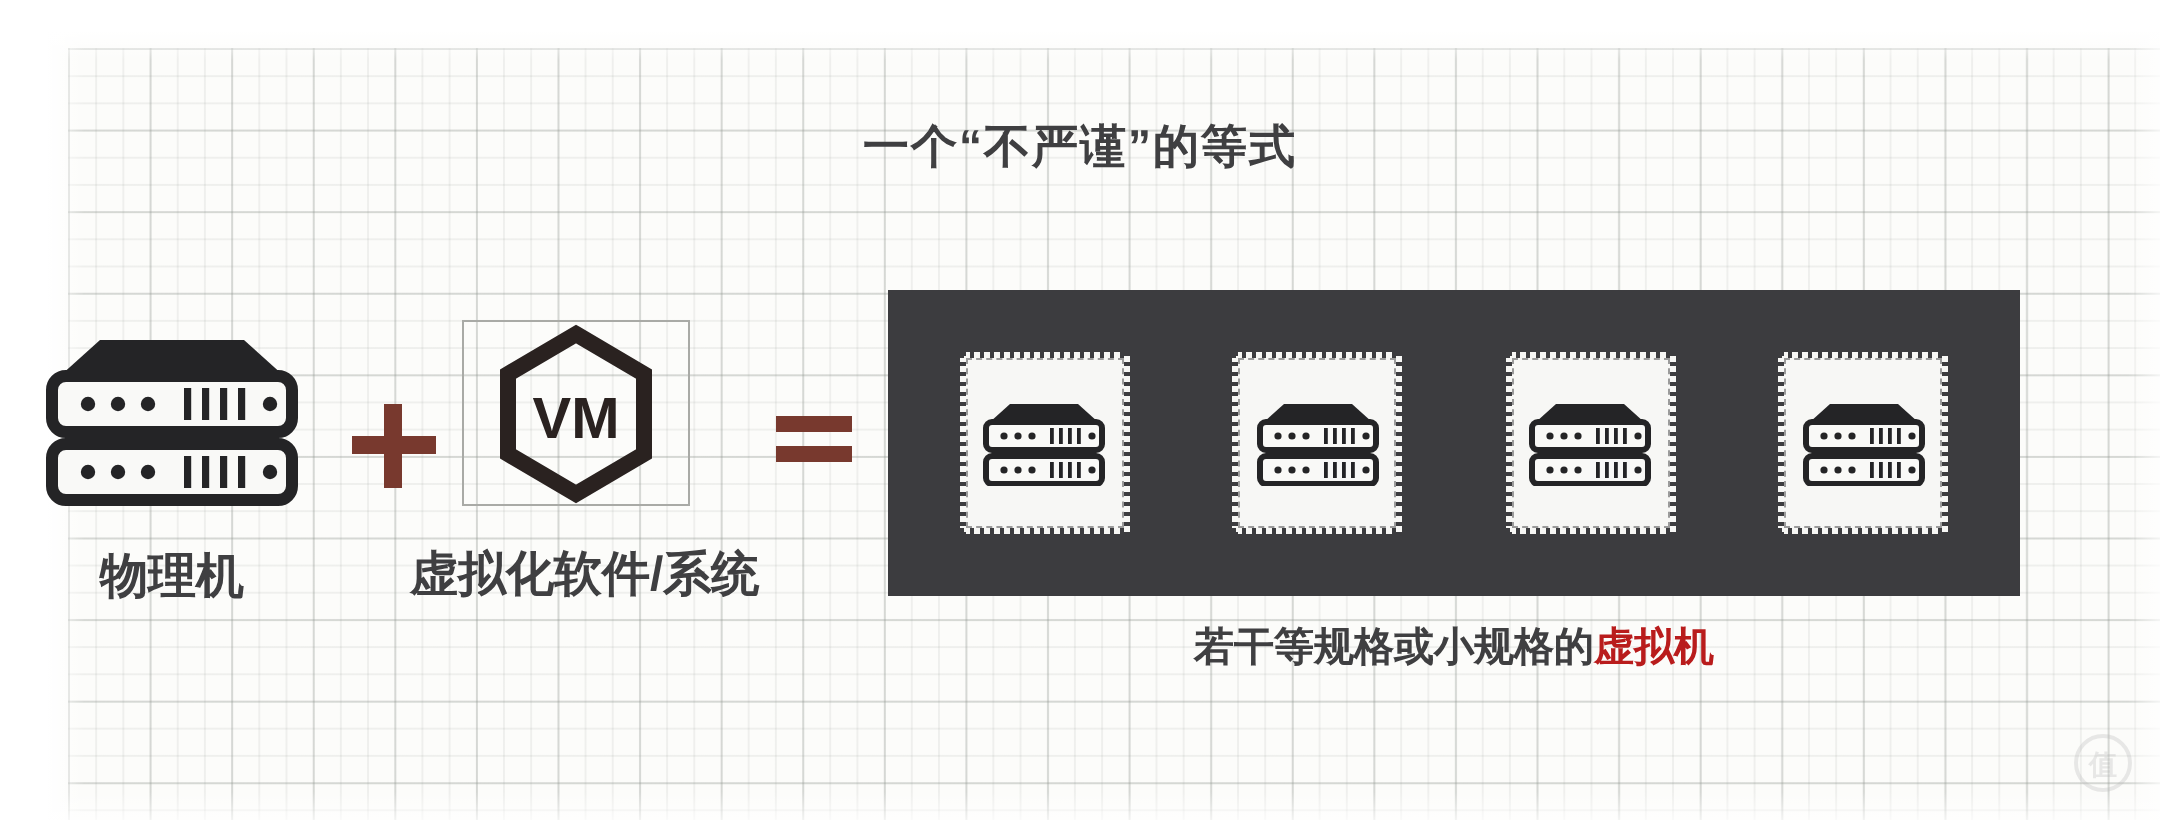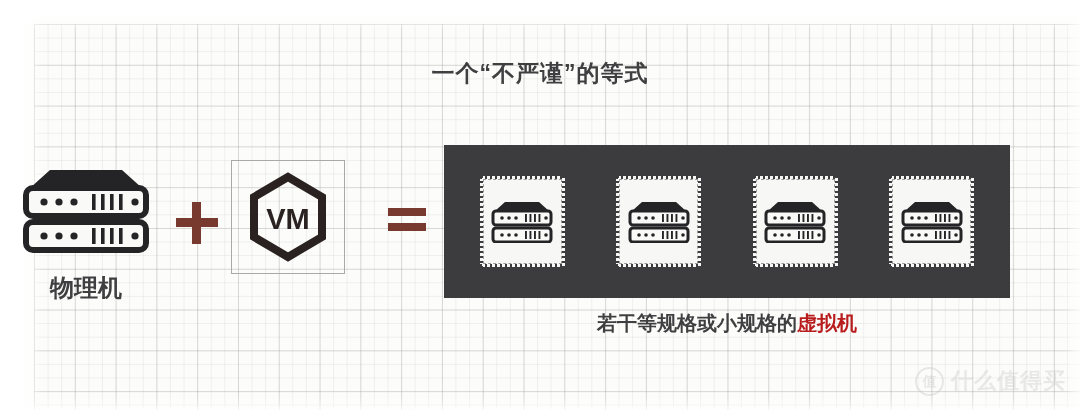--- a/index.html
+++ b/index.html
@@ -130,21 +130,21 @@
 
   
   .vm-group {
     position: absolute;
     left: 205px;
     top: 160px;
     width: 165px;
   }
   .vm-box {
     width: 114px;
-    height: 114px;
+    height: 93px;
     margin: 0 auto;
     border: 1px solid #a9aaa6;
     background: transparent;
     box-sizing: border-box;
     display: flex;
     align-items: center;
     justify-content: center;
   }
   .vm-hex {
     width: 92px;
@@ -326,20 +326,21 @@
     <div class="bar-v"></div>
   </div>
 
   <div class="vm-group">
     <div class="vm-box">
       <svg class="vm-hex" viewBox="0 0 92 92">
         <polygon points="46,6 80,26 80,66 46,86 12,66 12,26" fill="none" stroke="#2a2220" stroke-width="8" stroke-linejoin="miter"></polygon>
         <text x="46" y="58" text-anchor="middle" font-family="Liberation Sans, sans-serif" font-size="29" font-weight="bold" fill="#2a2220">VM</text>
       </svg>
     </div>
+    <div class="caption-label">虚拟化软件/系统</div>
   </div>
 
   <div class="op-equals">
     <div class="eq-bar one"></div>
     <div class="eq-bar two"></div>
   </div>
 
   <div class="vm-panel">
 
     <div class="vm-card">
@@ -455,16 +456,15 @@
     </div>
 
   </div>
 
   <div class="panel-caption">
     <span>若干等规格或小规格的</span><span class="accent">虚拟机</span>
   </div>
 
   <div class="watermark">
     <div class="wm-logo">值</div>
-    <div class="wm-text">什么值得买</div>
   </div>
 
 </div>
 
 </body></html>

